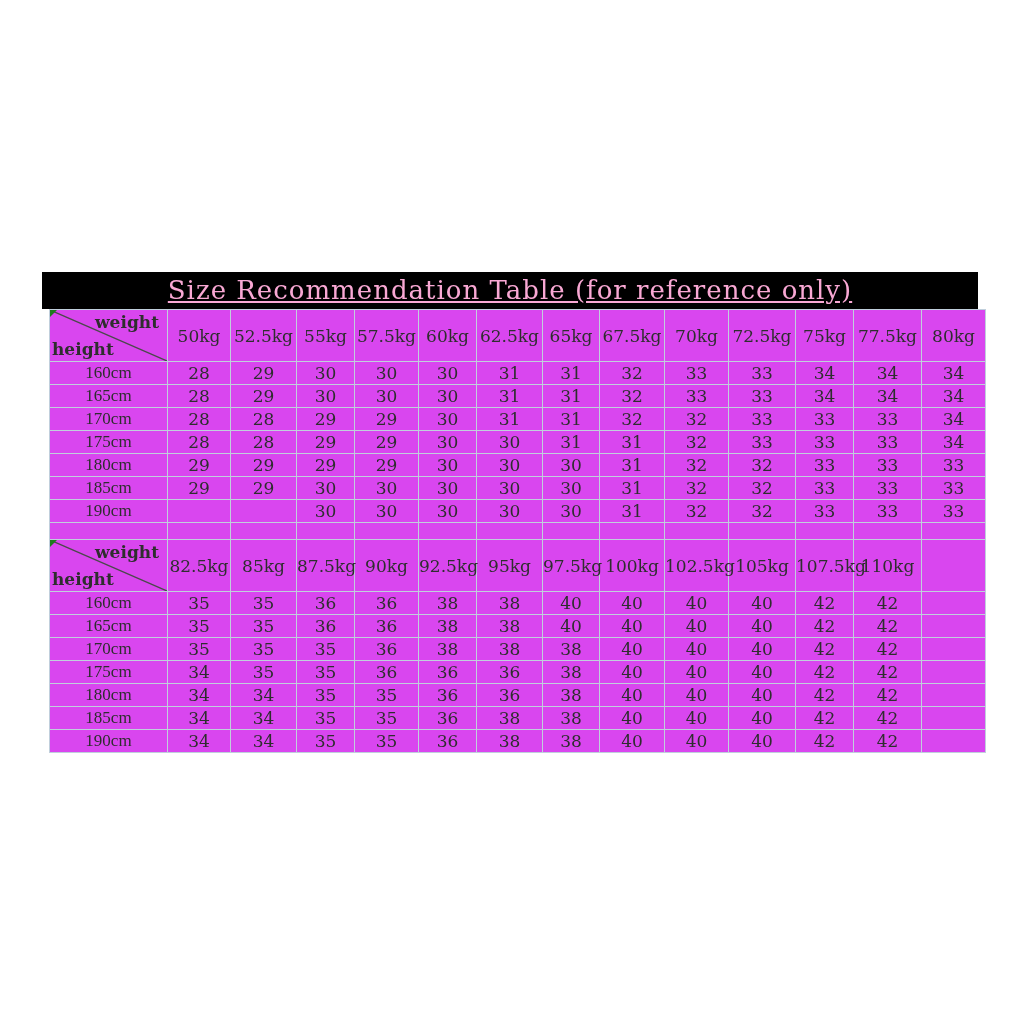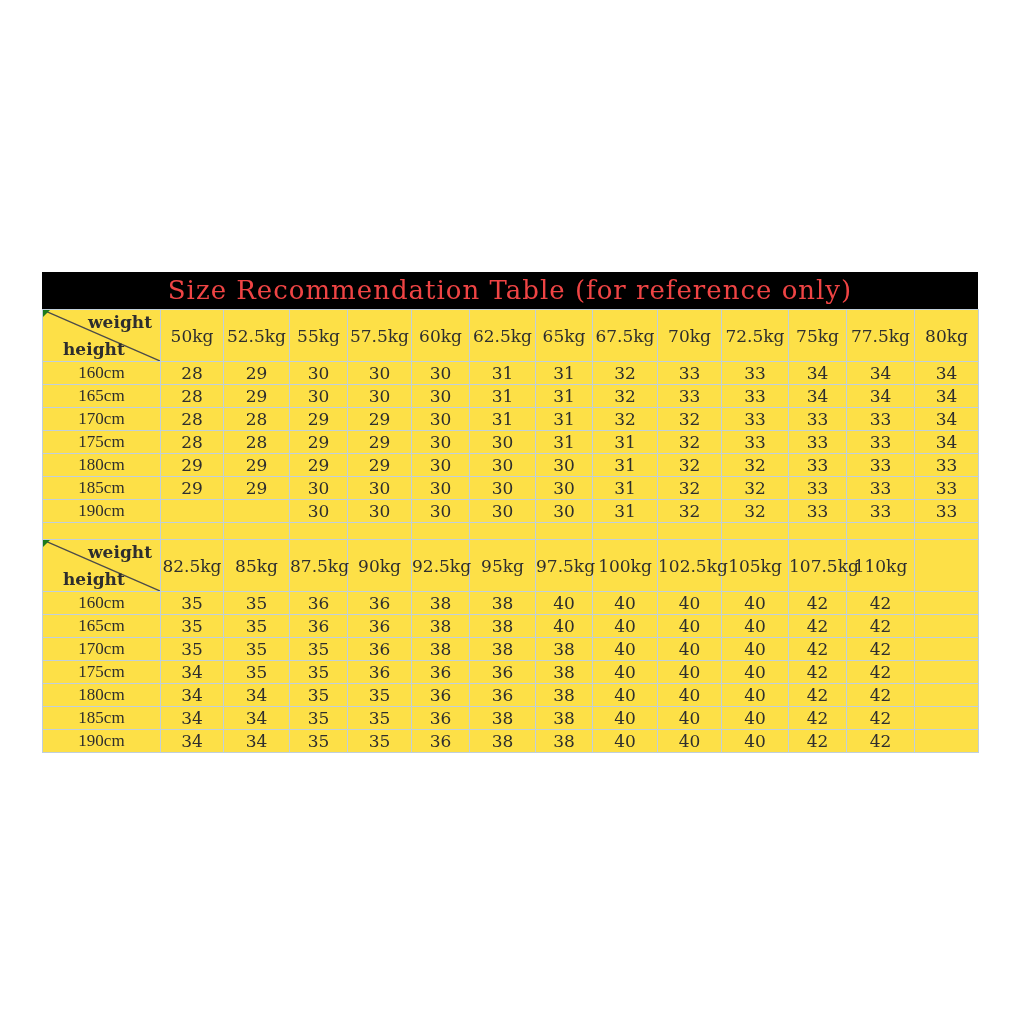--- a/index.html
+++ b/index.html
@@ -12,34 +12,36 @@
     overflow: hidden;
   }
   .sheet {
     position: absolute;
     left: 42px;
     top: 272px;
     width: 936px;
   }
   .title-bar {
     background: #000000;
-    color: #ef4444;
+    color: #f9a8d4;
     height: 37px;
     line-height: 37px;
     text-align: center;
     font-size: 26px;
     letter-spacing: 1px;
     white-space: nowrap;
     font-weight: 500;
+    text-decoration: underline;
   }
   table.size-sheet {
     border-collapse: collapse;
     table-layout: fixed;
     width: 936px;
-    background: #fde047;
+    background: #d946ef;
+    margin-left: 7px;
   }
   table.size-sheet td {
     border: 1px solid #c0cfdc;
     text-align: center;
     vertical-align: middle;
     font-size: 17px;
     color: #2e2e2e;
     height: 22px;
     padding: 0;
     white-space: nowrap;
@@ -57,21 +59,21 @@
     vector-effect: non-scaling-stroke;
   }
   .weight-label {
     position: absolute;
     top: 2px; right: 8px;
     font-weight: bold;
     font-size: 17px;
   }
   .height-label {
     position: absolute;
-    bottom: 2px; left: 20px;
+    bottom: 2px; left: 2px;
     font-weight: bold;
     font-size: 17px;
   }
   .corner-mark {
     position: absolute;
     top: 0; left: 0;
     width: 0; height: 0;
     border-top: 7px solid #1d7a1d;
     border-right: 7px solid transparent;
   }

